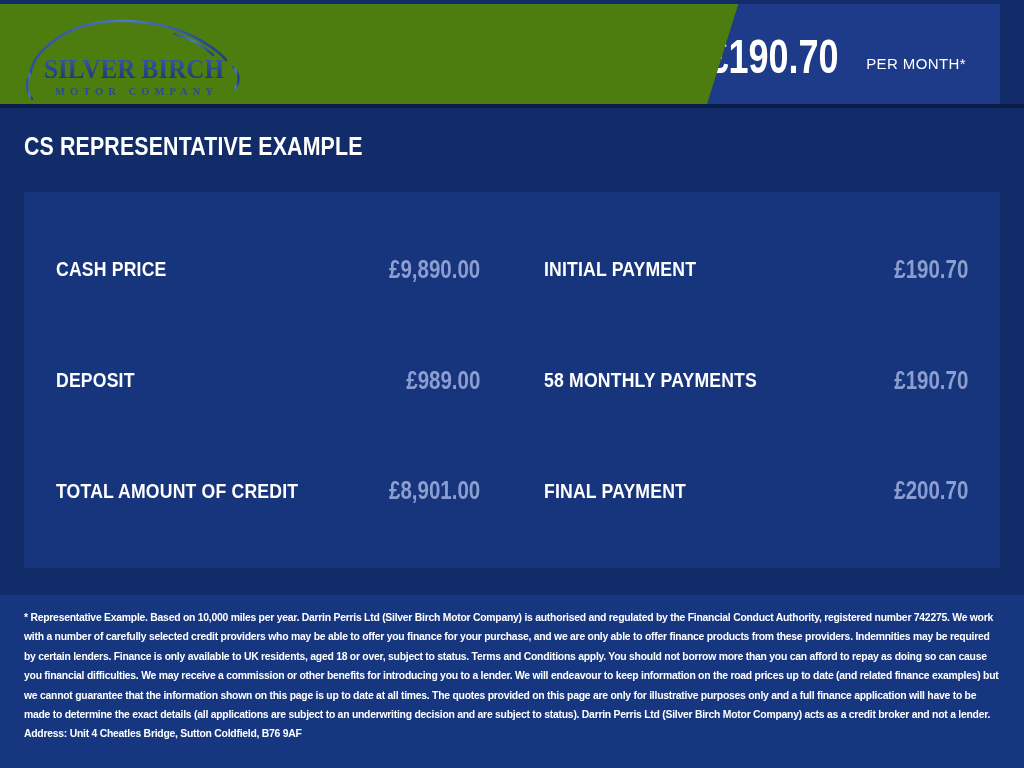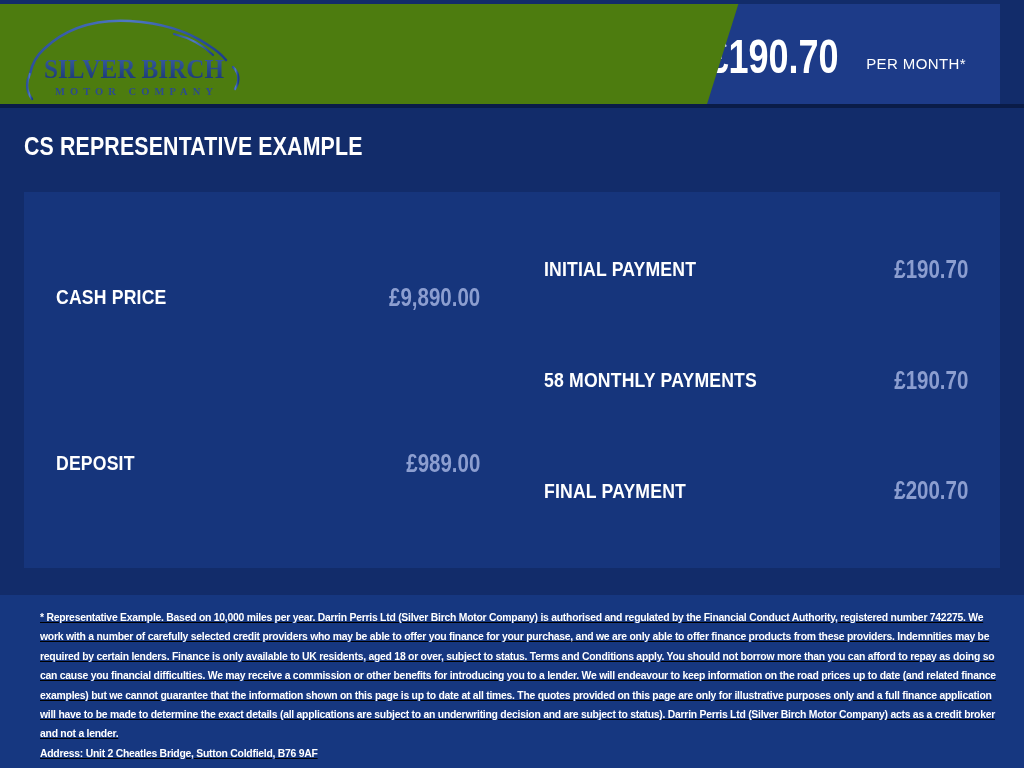--- a/index.html
+++ b/index.html
@@ -82,23 +82,22 @@
   .finance-value {
     color: #8c9ed0; font-weight: bold; font-size: 25px;
     white-space: nowrap;
     transform: scaleX(0.82); transform-origin: 100% 50%;
   }
 
   
   .footer {
     position: absolute; top: 595px; left: 0; right: 0; bottom: 0;
     background: #163780;
-    padding: 13px 24px 0 40px;
+    padding: 13px 24px 0 24px;
     box-sizing: border-box;
-    text-decoration: underline;
   }
   .disclaimer, .address {
     color: #ffffff; font-weight: bold;
     font-size: 10.4px; line-height: 19.4px;
     letter-spacing: -0.25px;
   }
 </style>
 </head>
 <body>
 
@@ -144,20 +143,24 @@
 
     <section class="panel">
       <div class="finance-row">
         <span class="finance-label">CASH PRICE</span>
         <span class="finance-value">£9,890.00</span>
       </div>
       <div class="finance-row">
         <span class="finance-label">DEPOSIT</span>
         <span class="finance-value">£989.00</span>
       </div>
+      <div class="finance-row">
+        <span class="finance-label">TOTAL AMOUNT OF CREDIT</span>
+        <span class="finance-value">£8,901.00</span>
+      </div>
     </section>
 
     <section class="panel">
       <div class="finance-row">
         <span class="finance-label">INITIAL PAYMENT</span>
         <span class="finance-value">£190.70</span>
       </div>
       <div class="finance-row">
         <span class="finance-label">58 MONTHLY PAYMENTS</span>
         <span class="finance-value">£190.70</span>
@@ -165,16 +168,16 @@
       <div class="finance-row">
         <span class="finance-label">FINAL PAYMENT</span>
         <span class="finance-value">£200.70</span>
       </div>
     </section>
 
   </div>
 
   <footer class="footer">
     <div class="disclaimer">* Representative Example. Based on 10,000 miles per year. Darrin Perris Ltd (Silver Birch Motor Company) is authorised and regulated by the Financial Conduct Authority, registered number 742275. We work with a number of carefully selected credit providers who may be able to offer you finance for your purchase, and we are only able to offer finance products from these providers. Indemnities may be required by certain lenders. Finance is only available to UK residents, aged 18 or over, subject to status. Terms and Conditions apply. You should not borrow more than you can afford to repay as doing so can cause you financial difficulties. We may receive a commission or other benefits for introducing you to a lender. We will endeavour to keep information on the road prices up to date (and related finance examples) but we cannot guarantee that the information shown on this page is up to date at all times. The quotes provided on this page are only for illustrative purposes only and a full finance application will have to be made to determine the exact details (all applications are subject to an underwriting decision and are subject to status). Darrin Perris Ltd (Silver Birch Motor Company) acts as a credit broker and not a lender.</div>
-    <div class="address">Address: Unit 2 Cheatles Bridge, Sutton Coldfield, B76 9AF</div>
+    <div class="address">Address: Unit 4 Cheatles Bridge, Sutton Coldfield, B76 9AF</div>
   </footer>
 
 </div>
 
 </body></html>

